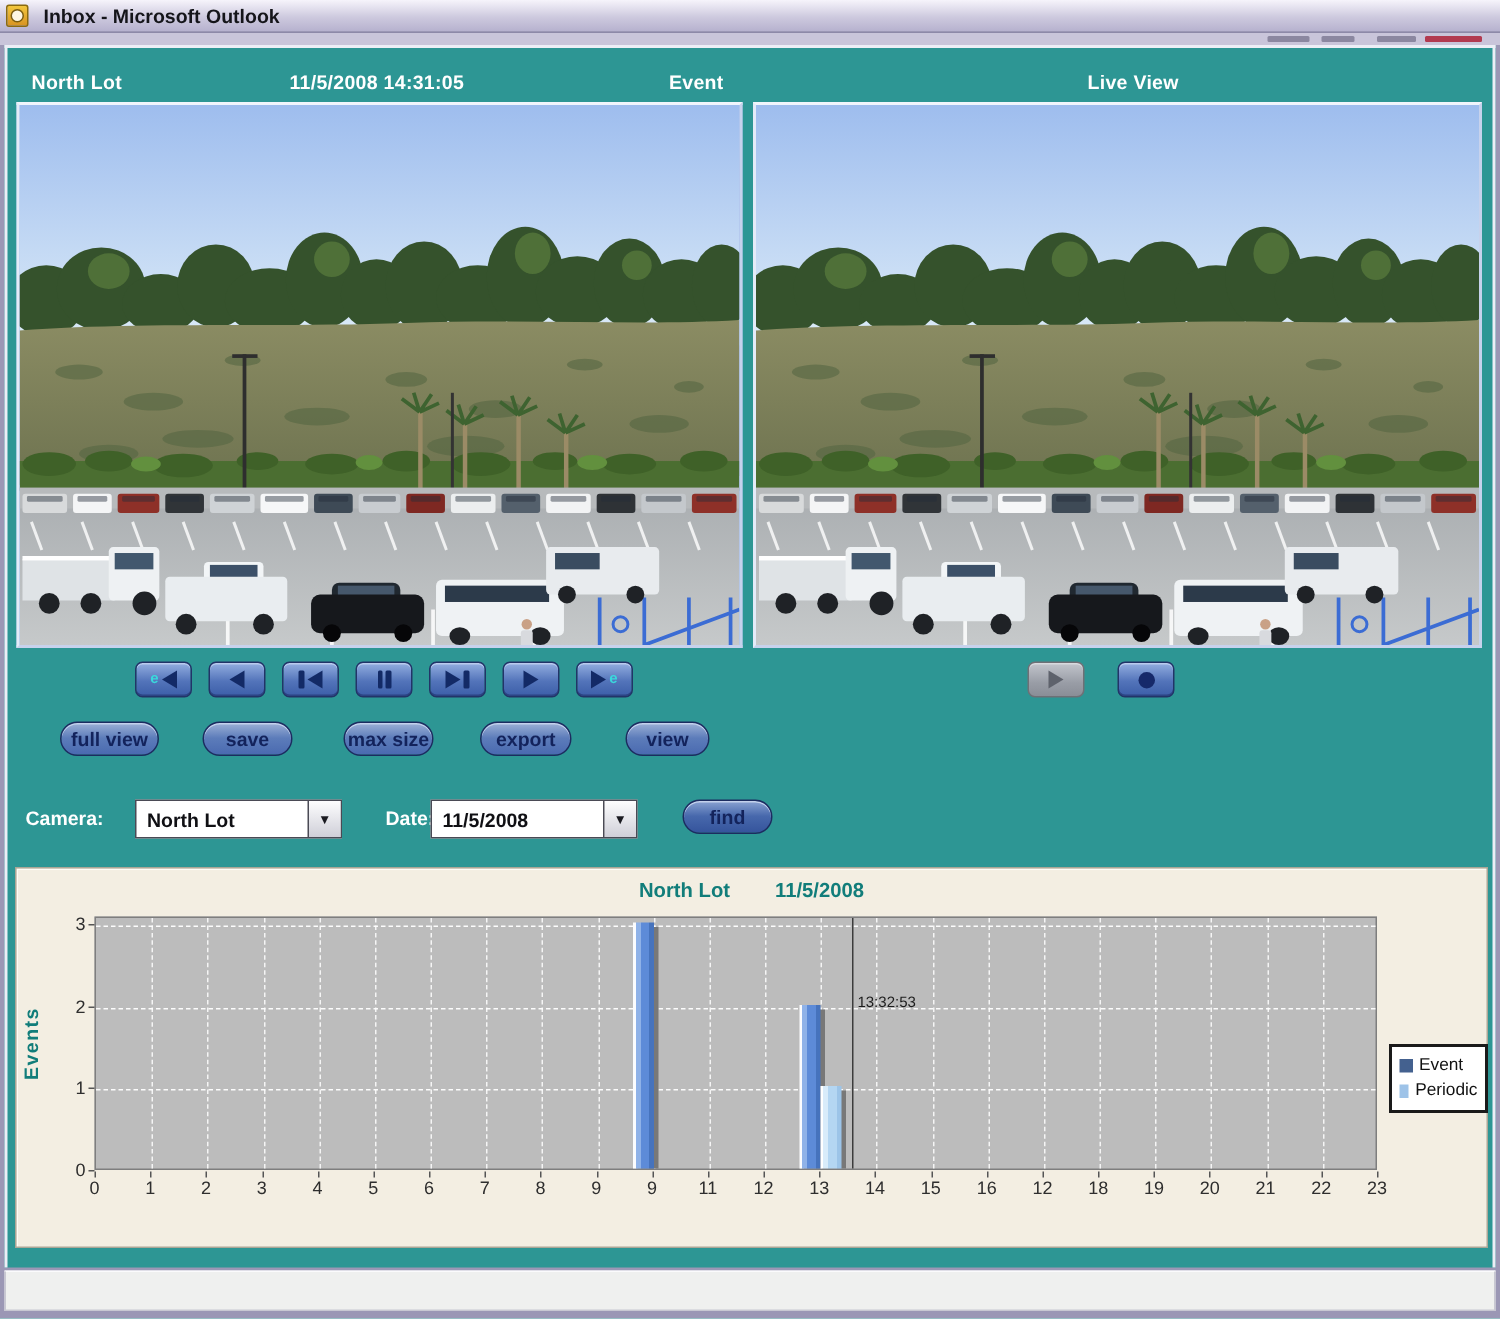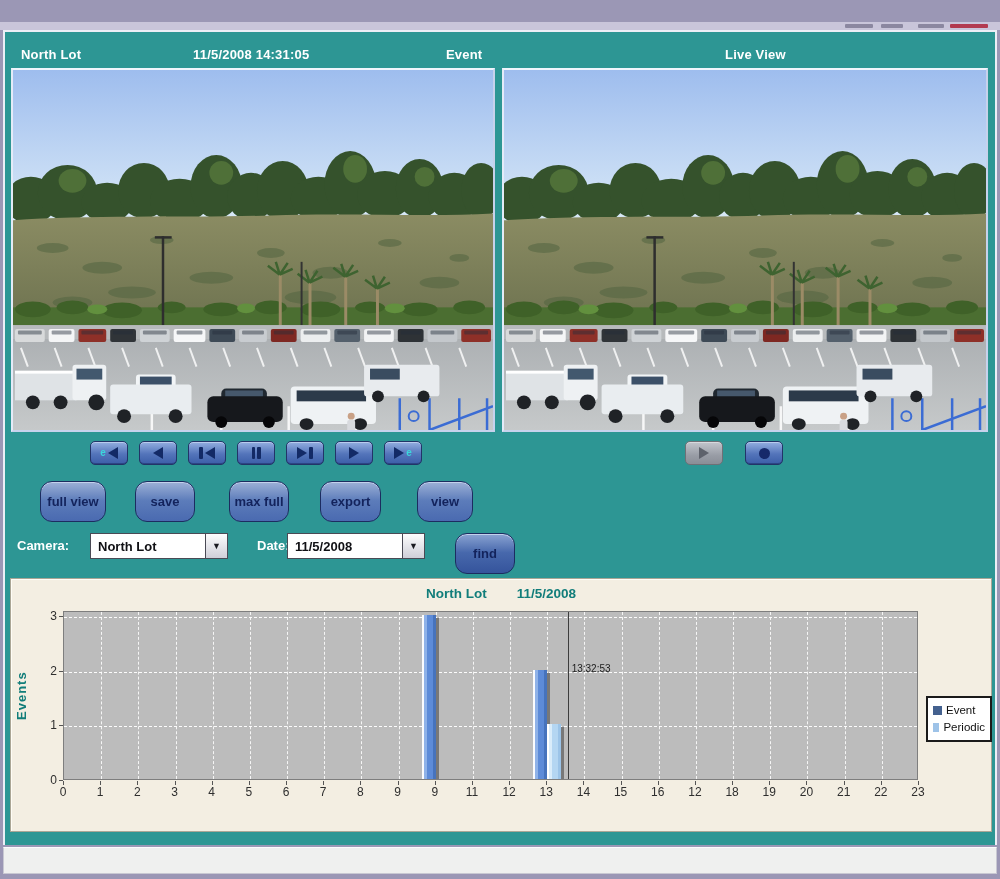--- a/index.html
+++ b/index.html
@@ -34,21 +34,21 @@
     display:flex; align-items:center; justify-content:center; gap:2px; cursor:pointer; }
   .pb.disabled { background:linear-gradient(180deg,#c2c5cc 0%,#999da6 60%,#8a8e97 100%); border-color:#6e7076; box-shadow:inset 0 1px 0 #d8dade; }
   .tri-l { width:0; height:0; border-top:6px solid transparent; border-bottom:6px solid transparent; border-right:10px solid #132a66; }
   .tri-r { width:0; height:0; border-top:6px solid transparent; border-bottom:6px solid transparent; border-left:10px solid #132a66; }
   .pb.disabled .tri-r { border-left-color:#5e626c; }
   .vbar { width:3.5px; height:12px; background:#132a66; border-radius:1px; }
   .rec { width:11px; height:11px; border-radius:50%; background:#16296a; }
   .ebadge { font-size:10px; font-weight:bold; color:#3ad8dc; line-height:10px; }
 
   
-  .pill { position:absolute; top:449px; height:41px; border-radius:12px;
+  .pill { position:absolute; top:449px; height:23px; border-radius:12px;
     background:linear-gradient(180deg,#9cb0d6 0%,#5c7cba 48%,#4a6ab0 100%);
     border:1px solid #1c2c60; box-shadow:inset 0 1px 0 #c3d1ec;
     color:#13235c; font-weight:bold; font-size:13px; text-align:center; line-height:21px; cursor:pointer; }
   .pill.find { top:501px; background:linear-gradient(180deg,#8aa3d2 0%,#4768ac 48%,#35549c 100%); }
 
   
   .flabel { position:absolute; top:506px; font-size:13px; font-weight:bold; color:#ffffff; }
   .combo { position:absolute; top:501px; height:26px; background:#ffffff; border:1px solid #4a4a55; display:flex; }
   .combo .val { flex:1; font-size:13px; font-weight:bold; color:#101014; padding:5px 0 0 7px; white-space:nowrap; overflow:hidden; }
   .combo .arrow { width:22px; height:100%; background:linear-gradient(180deg,#fdfdfe,#cfcfd8); border-left:1px solid #4a4a55;
@@ -81,20 +81,26 @@
   .legend .sw { width:9px; height:9px; display:inline-block; }
 
   .statusbar { position:absolute; left:3px; top:847px; width:994px; height:27px; background:#eff0ef;
     border:1px solid #c8c8d2; border-top-color:#fbfbfd; }
 </style>
 </head>
 <body>
 
 <div class="win">
 
+  <div class="titlebar">
+    <span class="tb-icon">
+        <span class="tb-clock"></span>
+      </span>
+    <span class="tb-title">Inbox - Microsoft Outlook</span>
+  </div>
 
   <div class="substrip">
     <span class="dash" style="left:845px;width:28px;background:#8b87a0;"></span>
     <span class="dash" style="left:881px;width:22px;background:#8b87a0;"></span>
     <span class="dash" style="left:918px;width:26px;background:#8b87a0;"></span>
     <span class="dash" style="left:950px;width:38px;background:#b23a50;"></span>
   </div>
 
   <div class="app">
 
@@ -458,21 +464,21 @@
         <button class="pb disabled" style="left: 680px;">
           <span class="tri-r"></span>
         </button>
         <button class="pb" style="left: 740px;">
           <span class="rec"></span>
         </button>
       </div>
 
     <button class="pill" style="left:35px; width:66px;">full view</button>
     <button class="pill" style="left:130px; width:60px;">save</button>
-    <button class="pill" style="left:224px; width:60px;">max full</button>
+    <button class="pill" style="left:224px; width:60px;">max size</button>
     <button class="pill" style="left:315px; width:61px;">export</button>
     <button class="pill" style="left:412px; width:56px;">view</button>
 
     <span class="flabel" style="left:12px;">Camera:</span>
     <div class="combo" style="left:85px; width:138px;">
       <span class="val">North Lot</span>
       <span class="arrow">▼</span>
     </div>
     <span class="flabel" style="left:252px;">Date:</span>
     <div class="combo" style="left:282px; width:138px;">

